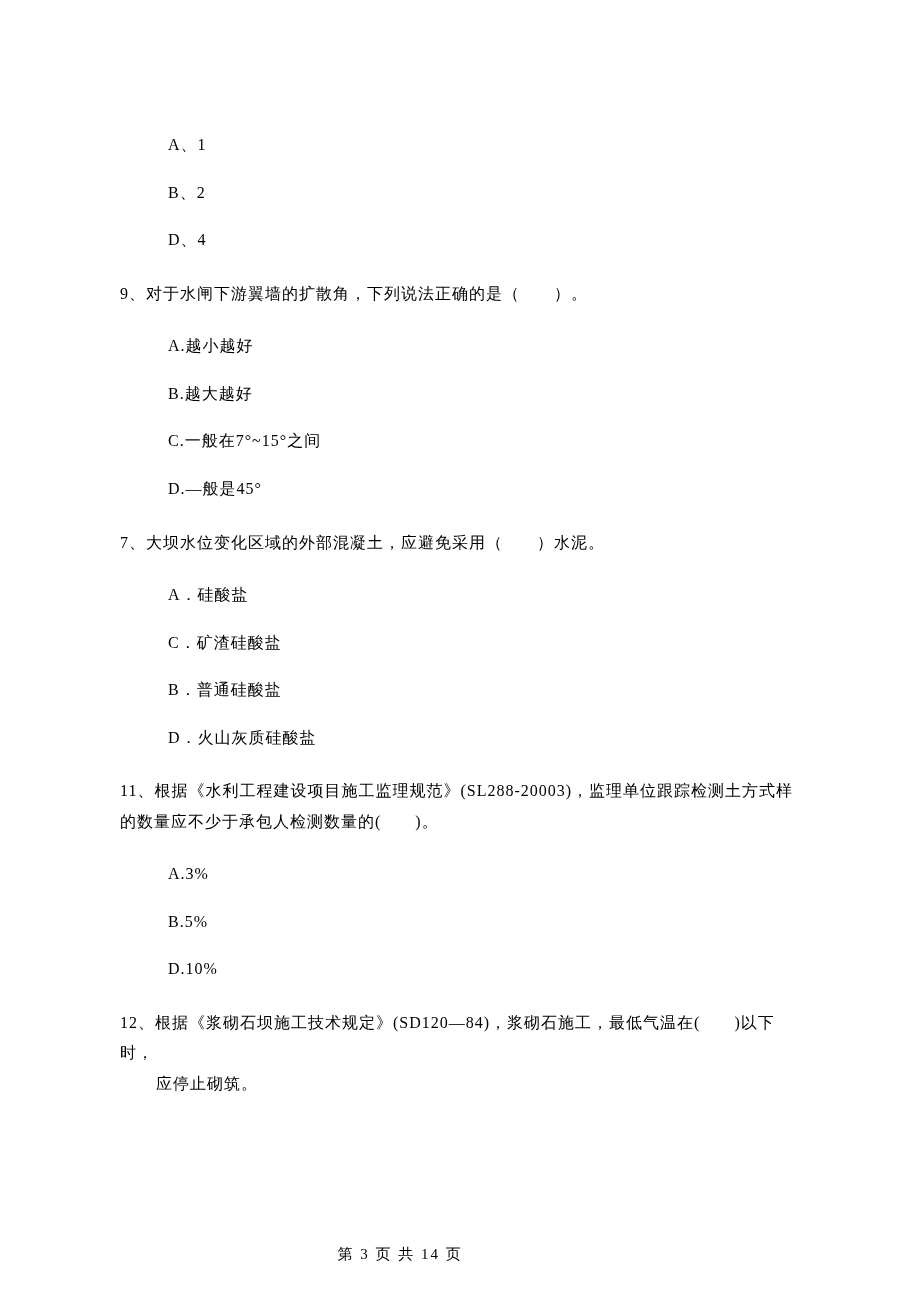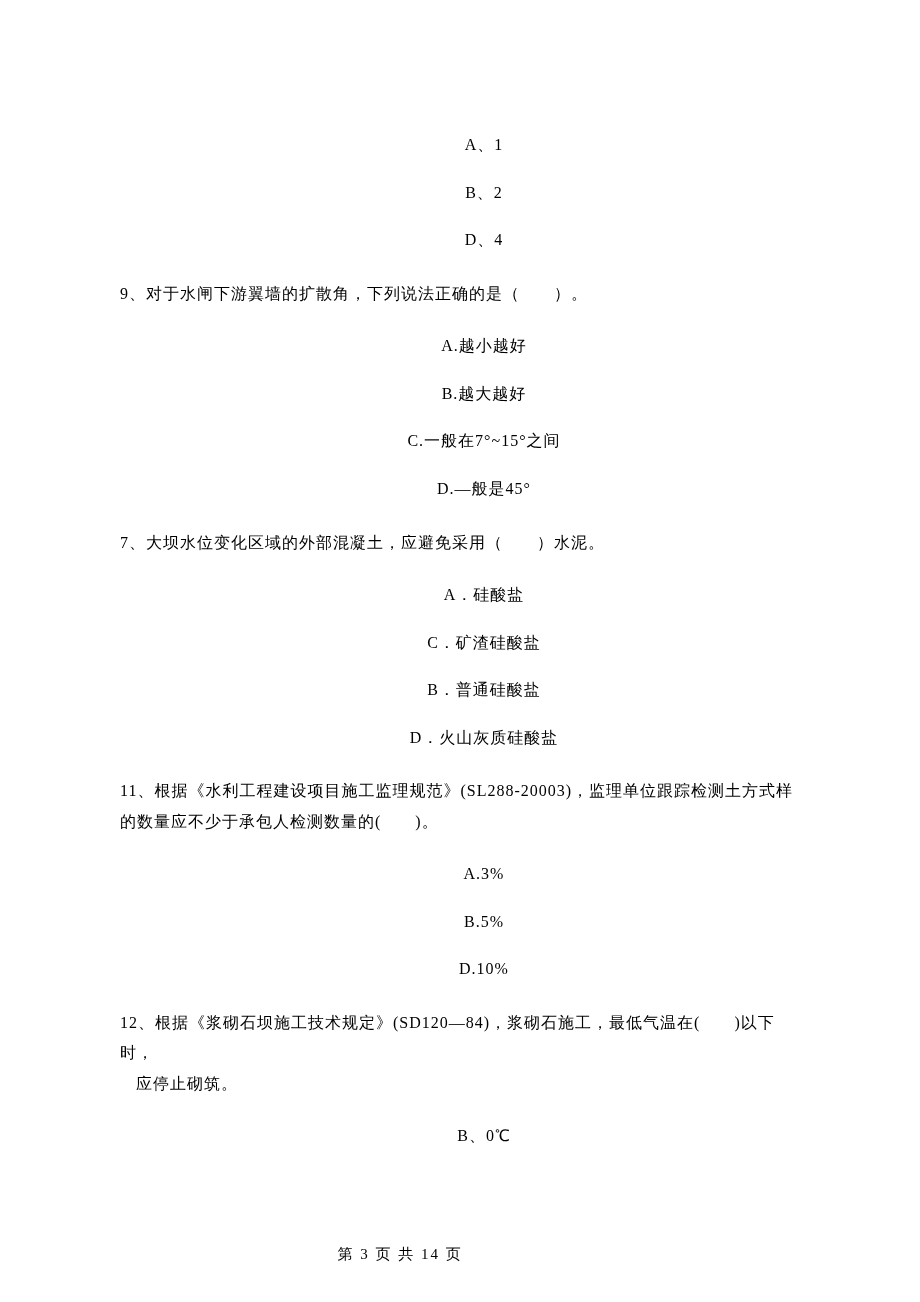--- a/index.html
+++ b/index.html
@@ -16,31 +16,30 @@
   .page {
     padding: 110px 120px 0 120px;
     font-size: 16px;
     line-height: 1.6;
   }
   .option {
     margin-left: 48px;
     margin-top: 22px;
     margin-bottom: 22px;
     letter-spacing: 1px;
-    text-align: center;
   }
   .question {
     margin-top: 26px;
     margin-bottom: 24px;
     letter-spacing: 1px;
     line-height: 1.9;
   }
   .question .indent-line {
     display: block;
-    margin-left: 16px;
+    margin-left: 36px;
   }
   .footer {
     position: absolute;
     bottom: 38px;
     width: 800px;
     text-align: center;
     font-size: 15px;
     letter-spacing: 2px;
   }
 </style>
@@ -67,17 +66,16 @@
 
   <div class="question">11、根据《水利工程建设项目施工监理规范》(SL288-20003)，监理单位跟踪检测土方式样的数量应不少于承包人检测数量的(　　)。</div>
   <div class="option">A.3%</div>
   <div class="option">B.5%</div>
   <div class="option">D.10%</div>
 
   <div class="question">
     <span>12、根据《浆砌石坝施工技术规定》(SD120—84)，浆砌石施工，最低气温在(　　)以下时，</span>
     <span class="indent-line">应停止砌筑。</span>
   </div>
-  <div class="option">B、0℃</div>
 
 </div>
 
 <div class="footer">第 3 页 共 14 页</div>
 
 </body></html>

